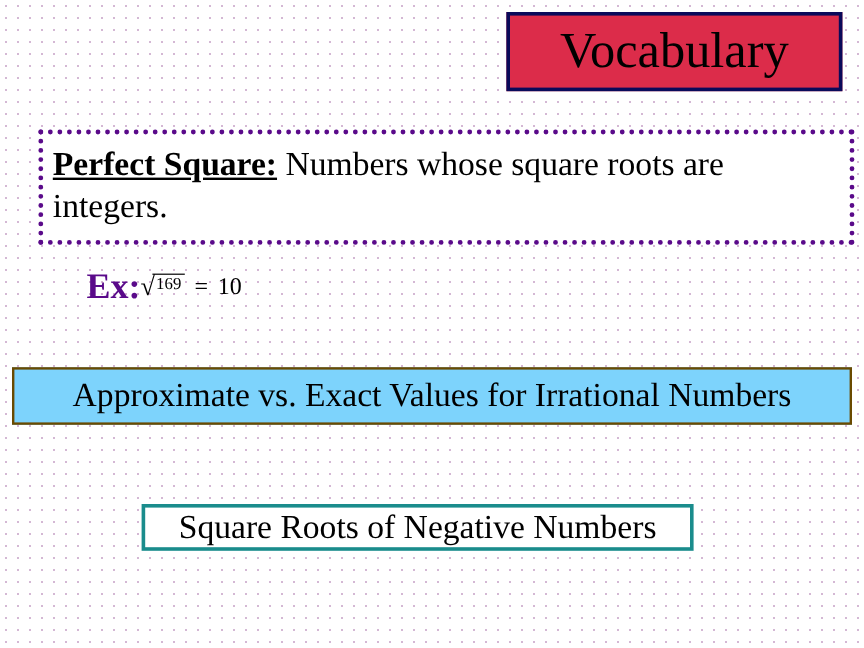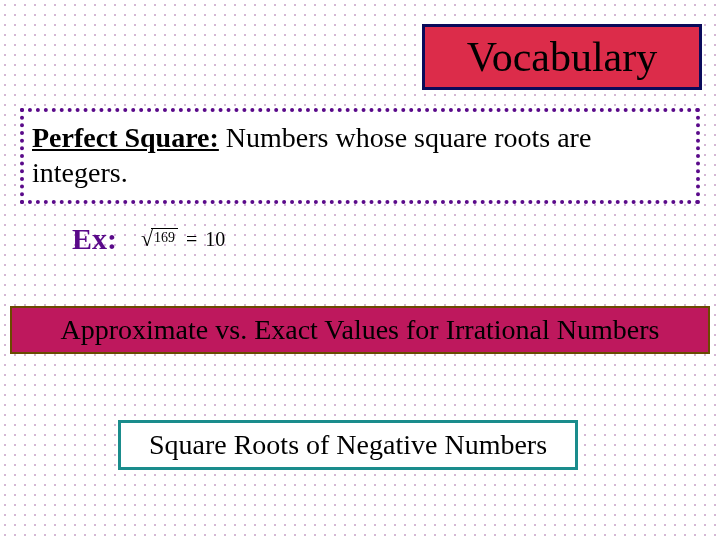--- a/index.html
+++ b/index.html
@@ -7,52 +7,51 @@
   body {
     font-family: "Times New Roman", Times, serif;
     position: relative;
     background-color: #fff;
     background-image: radial-gradient(circle, #d4b8d4 1px, transparent 1.2px);
     background-size: 10px 10px;
     background-position: 0 0;
   }
   .vocab-title {
     position: absolute;
-    top: 24px;
+    top: 10px;
     right: 18px;
     width: 280px;
     height: 66px;
     background: #dc2c4a;
     border: 3px solid #0a0a5a;
     display: flex;
     align-items: center;
     justify-content: center;
     font-size: 42px;
     color: #000;
   }
   .definition-box {
     position: absolute;
     top: 108px;
-    left: 20px;
+    left: 32px;
     width: 680px;
     padding: 8px 8px 10px 8px;
     border: 4px dotted #5a0a8a;
     background: #fff;
     font-size: 28px;
     color: #000;
     line-height: 1.25;
   }
   .definition-box .term { font-weight: bold; text-decoration: underline; }
   .example-row {
     position: absolute;
     top: 222px;
     left: 72px;
     display: flex;
     align-items: center;
-    gap: 24px;
   }
   .ex-label {
     font-size: 30px;
     font-weight: bold;
     color: #5a0a8a;
   }
   .ex-math {
     display: flex;
     align-items: center;
     font-size: 20px;
@@ -76,34 +75,34 @@
     font-size: 14px;
     line-height: 1.3;
   }
   .eq { padding: 0 4px; }
   .yellow-box {
     position: absolute;
     top: 306px;
     left: 10px;
     width: 700px;
     height: 48px;
-    background: #be185d;
+    background: #7dd3fc;
     border: 2px solid #6a4a00;
     display: flex;
     align-items: center;
     justify-content: center;
     font-size: 28px;
     color: #000;
   }
   .teal-box {
     position: absolute;
     top: 420px;
     left: 118px;
     width: 460px;
-    height: 50px;
+    height: 39px;
     background: #fff;
     border: 3px solid #1a8c8c;
     display: flex;
     align-items: center;
     justify-content: center;
     font-size: 28px;
     color: #000;
   }
 </style>
 </head>

